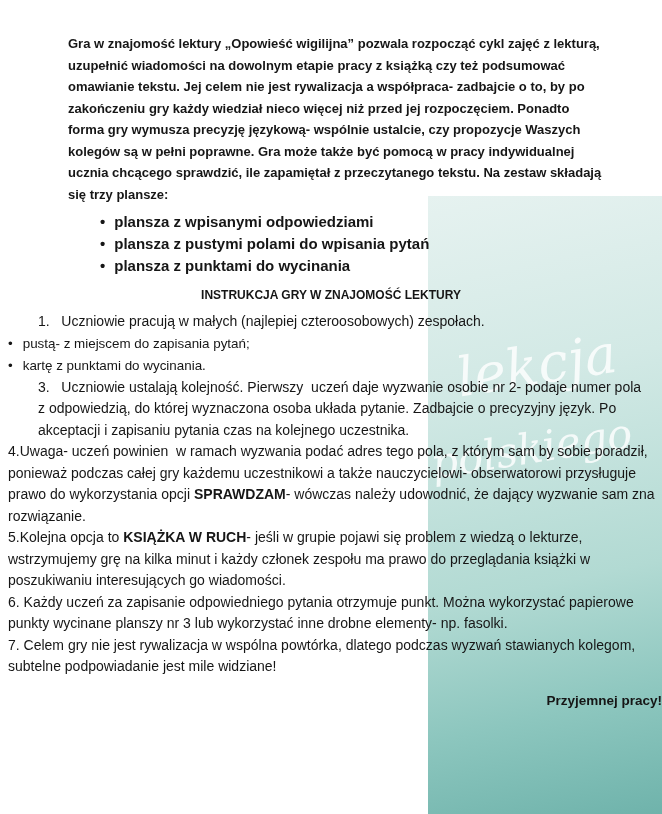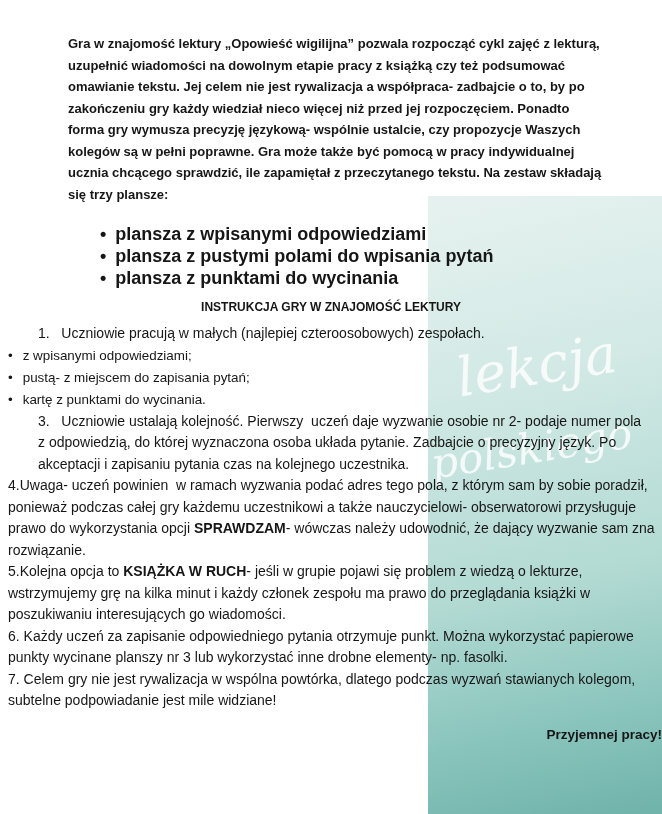--- a/index.html
+++ b/index.html
@@ -27,31 +27,31 @@
     transform:rotate(-9deg);
     white-space:nowrap;
     pointer-events:none;
   }
   .decor .wm1 { left:28px; top:138px; font-size:54px; }
   .decor .wm2 { left:2px;  top:228px; font-size:42px; }
 
   .content { position:absolute; inset:0; z-index:1; }
 
   .intro {
-    margin:33px 56px 18px 68px;
+    margin:33px 56px 6px 68px;
     font-weight:bold;
     font-size:13px;
     line-height:21.5px;
     white-space:pre-wrap;
   }
   .intro-bullets {
     list-style:none;
     margin:4px 0 0 100px; padding:0;
     font-weight:bold;
-    font-size:18px;
+    font-size:15px;
   }
   .intro-bullets li { line-height:22px; }
   .intro-bullets li::before { content:"•"; margin-right:9px; }
 
   .heading {
     text-align:center;
     font-weight:bold;
     font-size:12px;
     margin:11px 0 9px 0;
   }
@@ -99,21 +99,20 @@
       <li>plansza z wpisanymi odpowiedziami</li>
       <li>plansza z pustymi polami do wpisania pytań</li>
       <li>plansza z punktami do wycinania</li>
     </ul>
 
     <h1 class="heading">INSTRUKCJA GRY W ZNAJOMOŚĆ LEKTURY</h1>
 
     <p class="step indent">1.   Uczniowie pracują w małych (najlepiej czteroosobowych) zespołach.</p>
 
     <ul class="materials">
-      <li>z wpisanymi odpowiedziami;</li>
       <li>pustą- z miejscem do zapisania pytań;</li>
       <li>kartę z punktami do wycinania.</li>
     </ul>
 
     <p class="step indent">3.   Uczniowie ustalają kolejność. Pierwszy  uczeń daje wyzwanie osobie nr 2- podaje numer pola z odpowiedzią, do której wyznaczona osoba układa pytanie. Zadbajcie o precyzyjny język. Po akceptacji i zapisaniu pytania czas na kolejnego uczestnika.</p>
 
     <p class="step"><span>4.Uwaga- uczeń powinien  w ramach wyzwania podać adres tego pola, z którym sam by sobie poradził, ponieważ podczas całej gry każdemu uczestnikowi a także nauczycielowi- obserwatorowi przysługuje prawo do wykorzystania opcji </span><span class="b">SPRAWDZAM</span><span>- wówczas należy udowodnić, że dający wyzwanie sam zna rozwiązanie.</span></p>
 
     <p class="step"><span>5.Kolejna opcja to </span><span class="b">KSIĄŻKA W RUCH</span><span>- jeśli w grupie pojawi się problem z wiedzą o lekturze, wstrzymujemy grę na kilka minut i każdy członek zespołu ma prawo do przeglądania książki w poszukiwaniu interesujących go wiadomości.</span></p>
 

